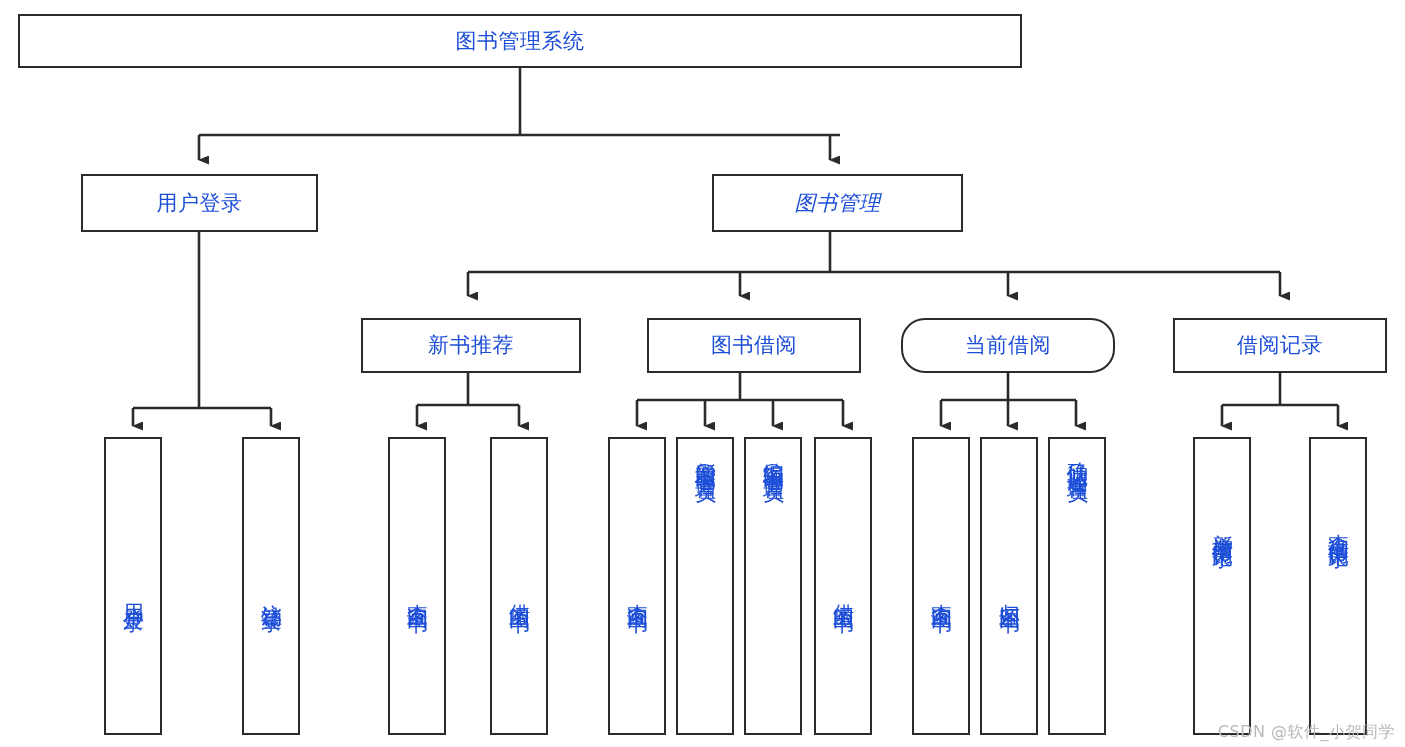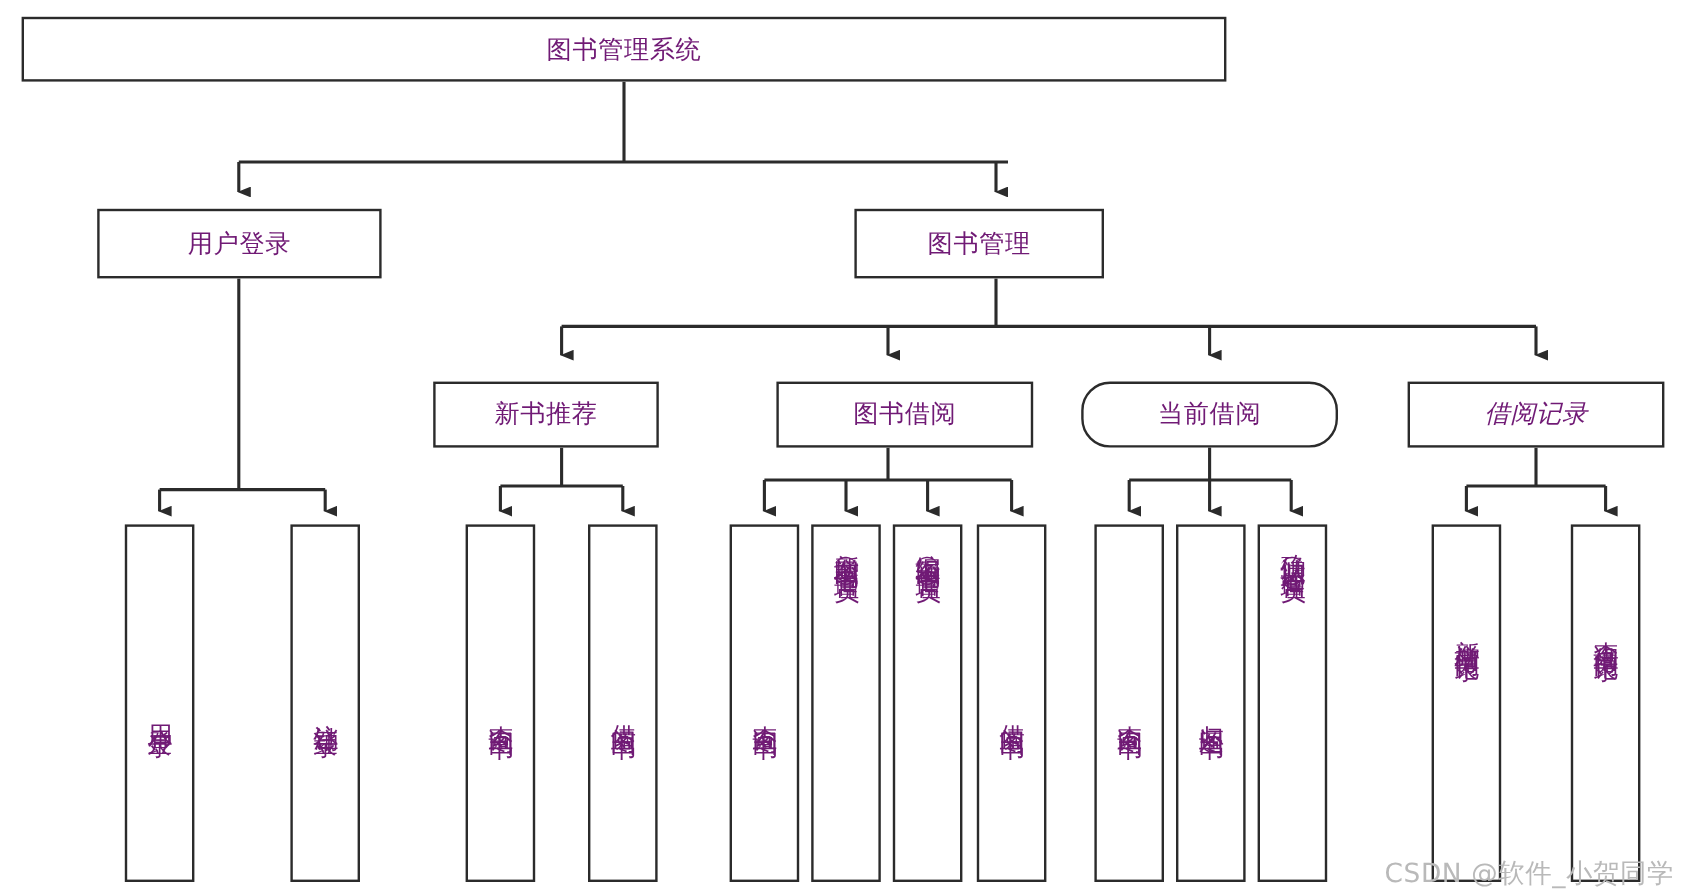--- a/index.html
+++ b/index.html
@@ -26,21 +26,21 @@
     pointer-events: none;
   }
   .node {
     position: absolute;
     box-sizing: border-box;
     background: #ffffff;
     border: 2px solid #2b2b2b;
     display: flex;
     align-items: center;
     justify-content: center;
-    color: #701a75;
+    color: #1d4ed8;
   }
   .node-h .label {
     font-size: 21px;
     line-height: 1.15;
     letter-spacing: 0.5px;
     white-space: nowrap;
   }
   .node-v {
     align-items: flex-start;
     justify-content: center;
@@ -57,21 +57,21 @@
   .node-v.pad-mid {
     padding-top: 78px;
   }
   .node-v.pad-low {
     padding-top: 148px;
   }
   .watermark {
     position: absolute;
     right: 10px;
     bottom: 4px;
-    font-size: 22px;
+    font-size: 16px;
     color: #b9b9b9;
     white-space: nowrap;
     letter-spacing: 0.5px;
   }
 </style>
 </head>
 <body>
 
 <div id="canvas">
 
@@ -126,37 +126,37 @@
   </svg>
 
   <div class="node node-h" style="left:18px; top:14px; width:1004px; height:54px;">
     <span class="label">图书管理系统</span>
   </div>
 
   <div class="node node-h" style="left:81px; top:174px; width:237px; height:58px;">
     <span class="label">用户登录</span>
   </div>
 
-  <div class="node node-h" style="left:712px; top:174px; width:208px; height:58px;">
+  <div class="node node-h" style="left:712px; top:174px; width:251px; height:58px;font-style:italic;">
     <span class="label">图书管理</span>
   </div>
 
-  <div class="node node-h" style="left:361px; top:318px; width:188px; height:55px;">
+  <div class="node node-h" style="left:361px; top:318px; width:220px; height:55px;">
     <span class="label">新书推荐</span>
   </div>
 
   <div class="node node-h" style="left:647px; top:318px; width:214px; height:55px;">
     <span class="label">图书借阅</span>
   </div>
 
   <div class="node node-h" style="left:901px; top:318px; width:214px; height:55px;border-radius:24px;">
     <span class="label">当前借阅</span>
   </div>
 
-  <div class="node node-h" style="left:1173px; top:318px; width:214px; height:55px;font-style:italic;">
+  <div class="node node-h" style="left:1173px; top:318px; width:214px; height:55px;">
     <span class="label">借阅记录</span>
   </div>
 
   <div class="node node-v pad-low" style="left:104px; top:437px; width:58px; height:298px;">
     <span class="label">用户登录</span>
   </div>
 
   <div class="node node-v pad-low" style="left:242px; top:437px; width:58px; height:298px;">
     <span class="label">注销登录</span>
   </div>

